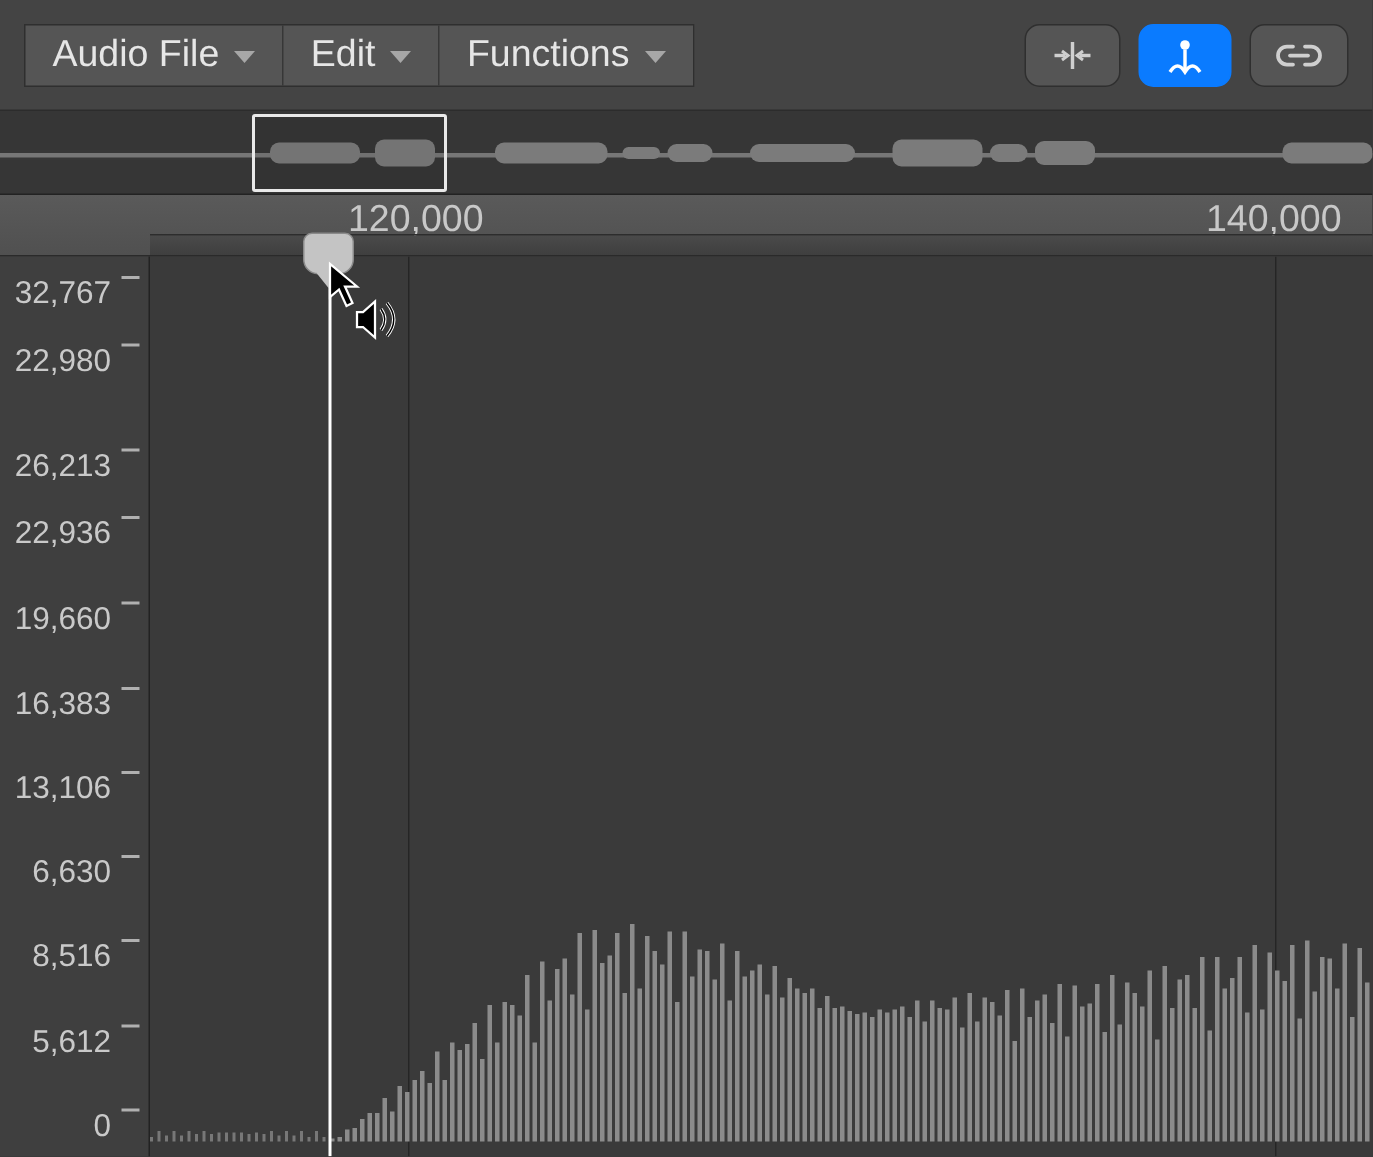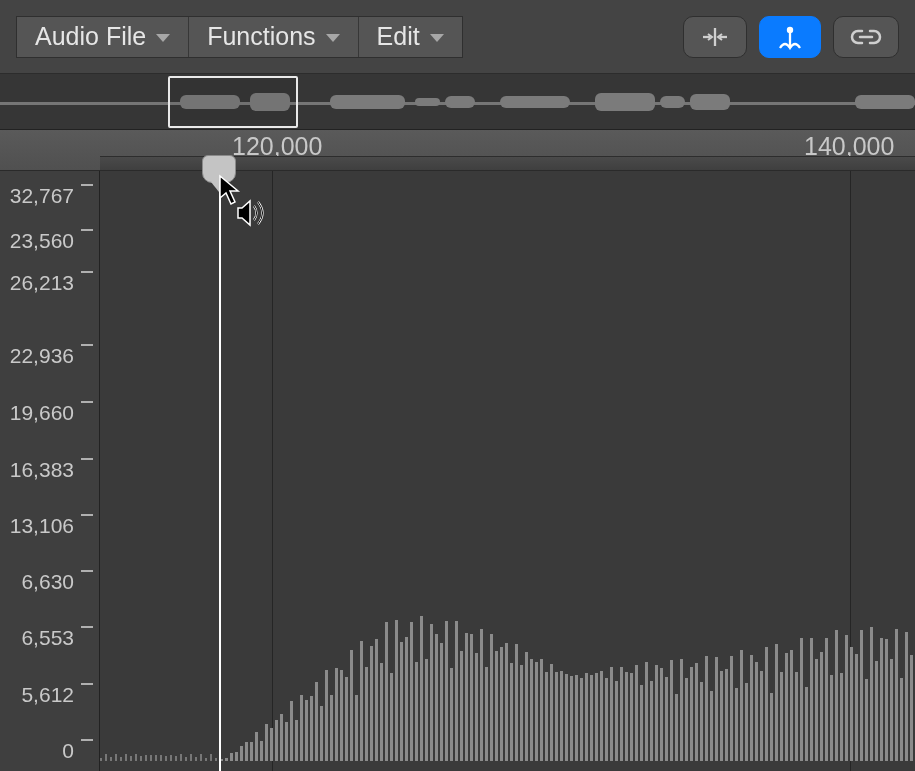--- a/index.html
+++ b/index.html
@@ -222,25 +222,25 @@
 </head>
 <body>
 
 <div class="toolbar">
   <div class="menu-group">
     <div class="menu-btn">
       <span>Audio File</span>
       <span class="chevron"></span>
     </div>
     <div class="menu-btn">
+      <span>Edit</span>
+      <span class="chevron"></span>
+    </div>
+    <div class="menu-btn">
       <span>Functions</span>
-      <span class="chevron"></span>
-    </div>
-    <div class="menu-btn">
-      <span>Edit</span>
       <span class="chevron"></span>
     </div>
   </div>
 
   <div class="spacer"></div>
 
   <div class="icon-btn" title="Transient editing">
     <svg width="30" height="22" viewBox="0 0 30 22">
       <line x1="3" y1="11" x2="10" y2="11" stroke="#cfcfcf" stroke-width="2.3"></line>
       <line x1="15" y1="2" x2="15" y2="20" stroke="#cfcfcf" stroke-width="2.3"></line>
@@ -287,24 +287,24 @@
   <div class="ruler-label" style="left:804px">140,000</div>
   <div class="ruler-sub"></div>
 </div>
 
 <div class="axis">
   <div class="axis-tick" style="top:25px">
       <span>32,767</span>
       <span class="dash"></span>
     </div>
   <div class="axis-tick" style="top:70px">
-      <span>23,560</span>
-      <span class="dash"></span>
-    </div>
-  <div class="axis-tick" style="top:112px">
+      <span>22,980</span>
+      <span class="dash"></span>
+    </div>
+  <div class="axis-tick" style="top:140px">
       <span>26,213</span>
       <span class="dash"></span>
     </div>
   <div class="axis-tick" style="top:185px">
       <span>22,936</span>
       <span class="dash"></span>
     </div>
   <div class="axis-tick" style="top:242px">
       <span>19,660</span>
       <span class="dash"></span>
@@ -315,21 +315,21 @@
     </div>
   <div class="axis-tick" style="top:355px">
       <span>13,106</span>
       <span class="dash"></span>
     </div>
   <div class="axis-tick" style="top:411px">
       <span>6,630</span>
       <span class="dash"></span>
     </div>
   <div class="axis-tick" style="top:467px">
-      <span>6,553</span>
+      <span>8,516</span>
       <span class="dash"></span>
     </div>
   <div class="axis-tick" style="top:524px">
       <span>5,612</span>
       <span class="dash"></span>
     </div>
   <div class="axis-tick" style="top:580px">
       <span>0</span>
       <span class="dash"></span>
     </div>

